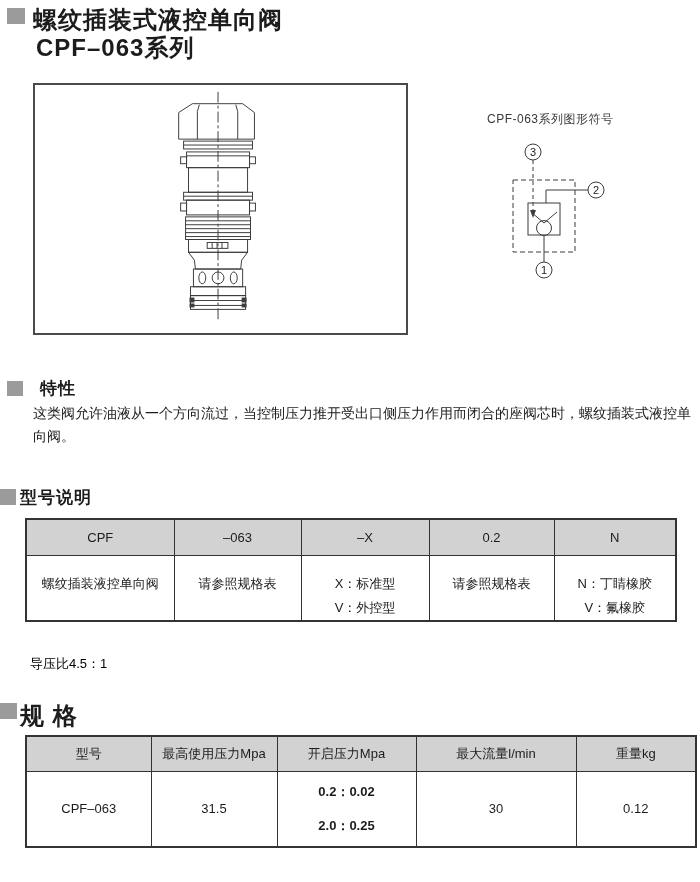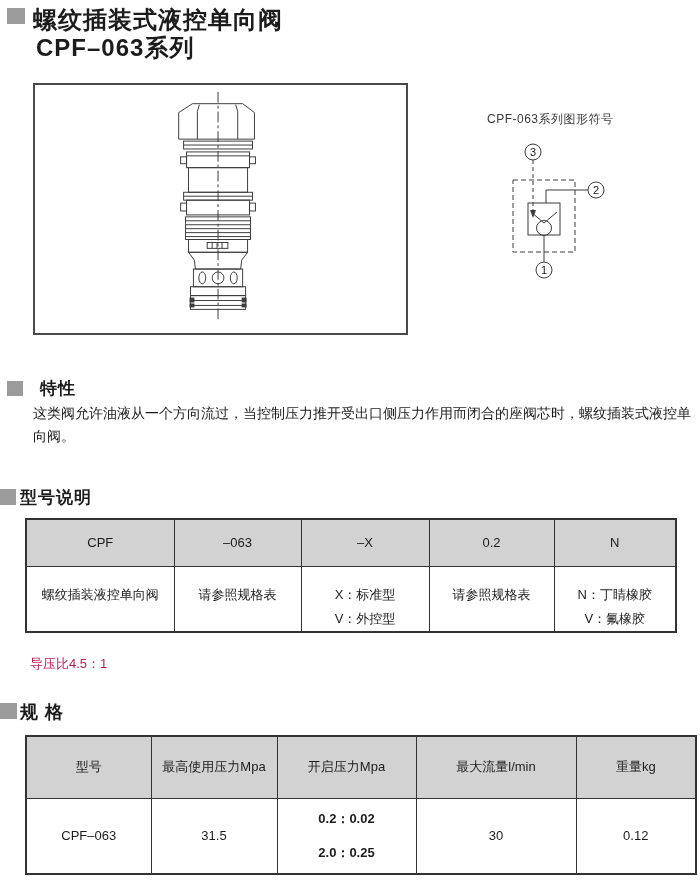--- a/index.html
+++ b/index.html
@@ -7,33 +7,33 @@
     position:relative;width:700px;height:882px;background:#ffffff;
     font-family:"Liberation Sans","DejaVu Sans",sans-serif;
     color:#1c1c1c;overflow:hidden;
   }
   .abs{position:absolute;}
   .sq{position:absolute;background:#9b9b9b;}
   .h-title{font-size:24px;font-weight:bold;letter-spacing:1px;}
   .h-sec{font-size:17px;font-weight:bold;letter-spacing:1px;}
   .body-text{font-size:14px;line-height:23px;color:#1c1c1c;}
   .caption{font-size:12px;color:#3a3a3a;letter-spacing:0.5px;}
-  .note{font-size:13px;color:#be185d;}
+  .note{font-size:13px;color:#000000;}
   .draw-box{border:2px solid #4a4a4a;background:#ffffff;}
   table{border-collapse:collapse;table-layout:fixed;position:absolute;background:#fff;}
   table{border:2px solid #333;}
   td{border:1px solid #333;text-align:center;vertical-align:middle;
      font-size:13px;color:#1c1c1c;padding:0;overflow:hidden;}
   .hdr td{background:#d2d2d2;}
-  .r-hdr1{height:47px;border-radius:12px;}
+  .r-hdr1{height:36px;border-radius:12px;}
   .r-lbl{height:38px;}
   .r-val{height:55px;}
   .r-val td{vertical-align:top;padding-top:16px;}
   .r-val .ln{line-height:24px;}
-  .r-hdr2{height:62px;}
+  .r-hdr2{height:35px;}
   .r-dat{height:76px;}
   .r-dat .ln{line-height:34px;font-weight:bold;}
   svg{display:block;}
   .stroke{stroke:#3c3c3c;fill:none;stroke-width:1;}
   .fillk{fill:#3c3c3c;stroke:none;}
   .symtxt{font-size:11px;fill:#1c1c1c;font-family:"Liberation Sans","DejaVu Sans",sans-serif;}
 </style>
 </head>
 <body>
 
@@ -168,21 +168,21 @@
         <div class="ln">N：丁睛橡胶</div>
         <div class="ln">V：氟橡胶</div>
       </td>
     </tr>
   </tbody>
     </table>
 
   <div class="abs note" style="left:30px;top:655px;">导压比4.5：1</div>
 
   <div class="sq" style="left:0px;top:703px;width:17px;height:16px;"></div>
-  <div class="abs h-sec" style="left:20px;top:700px;font-size:18px;">规 格</div>
+  <div class="abs h-sec" style="left:20px;top:700px;font-size:24px;">规 格</div>
 
   <table style="left:25px;top:735px;width:670px;">
     <colgroup>
       <col style="width:125px">
         <col style="width:126px">
         <col style="width:139px">
       <col style="width:160px">
         <col style="width:120px">
     </colgroup>
     <tbody>

